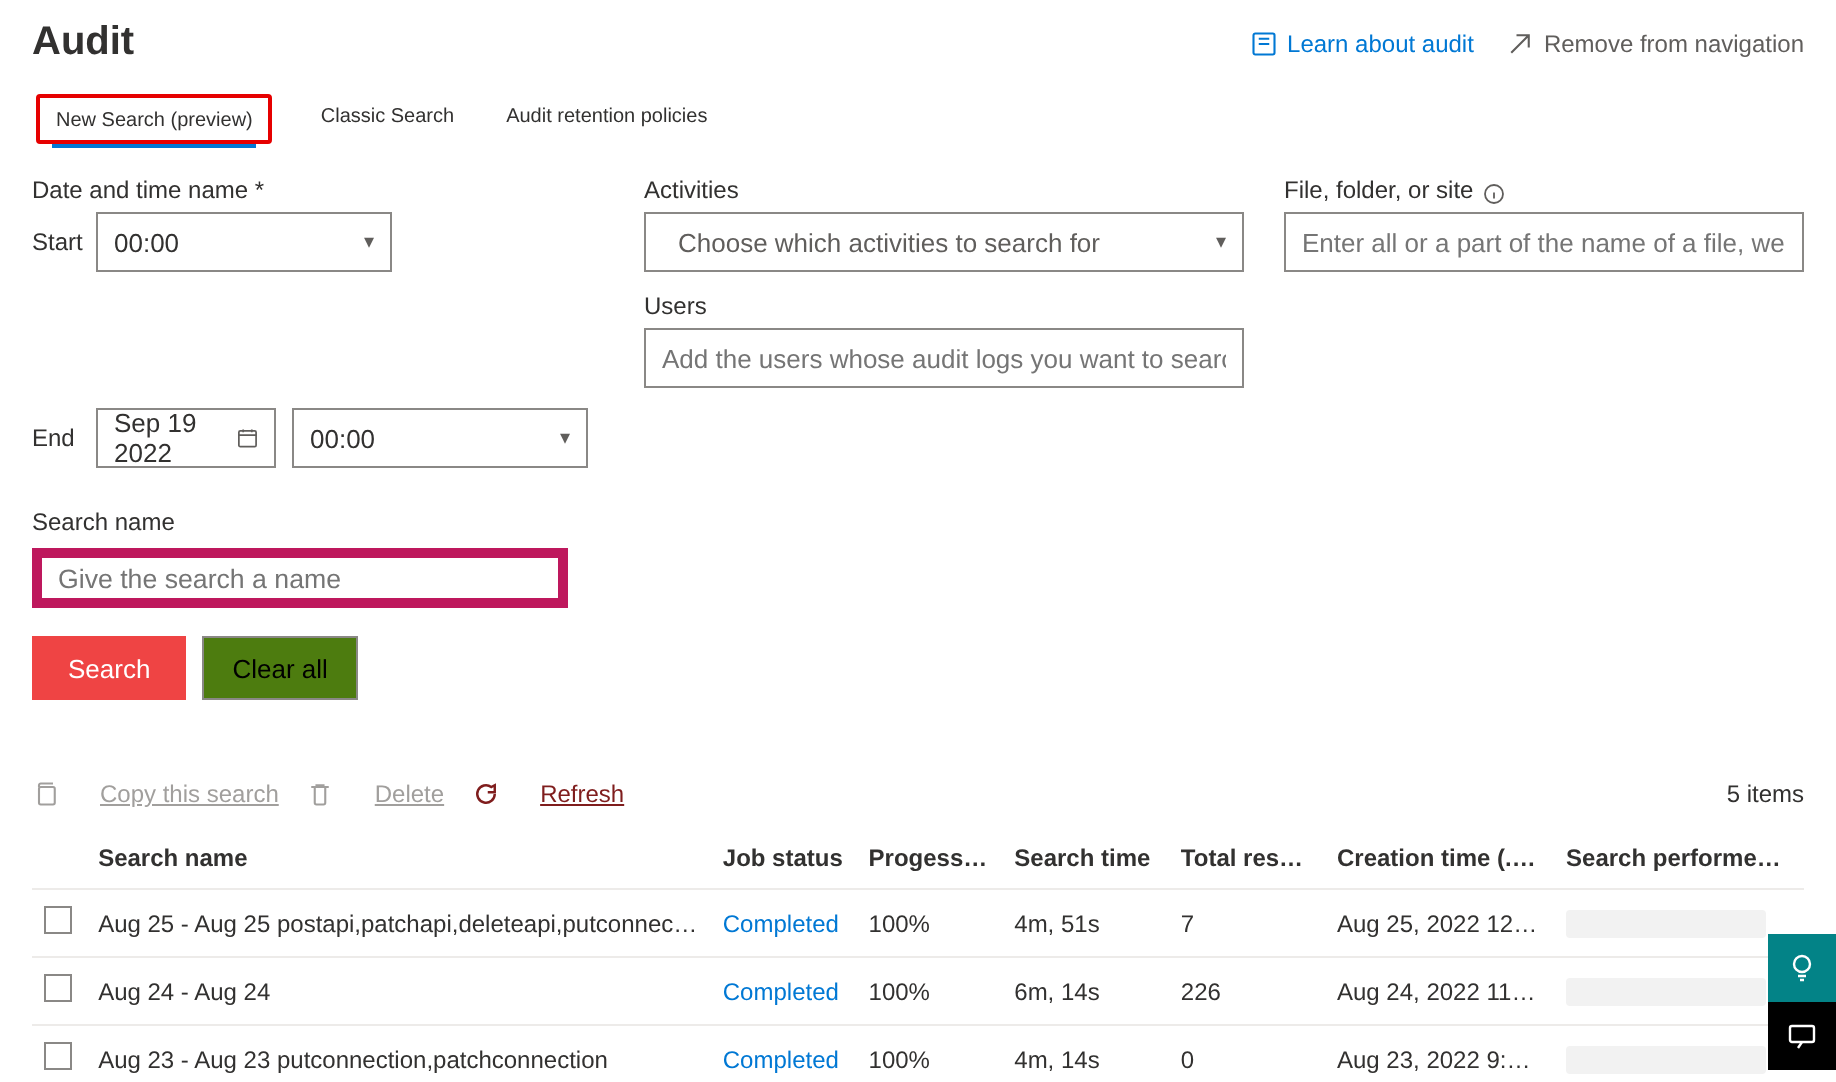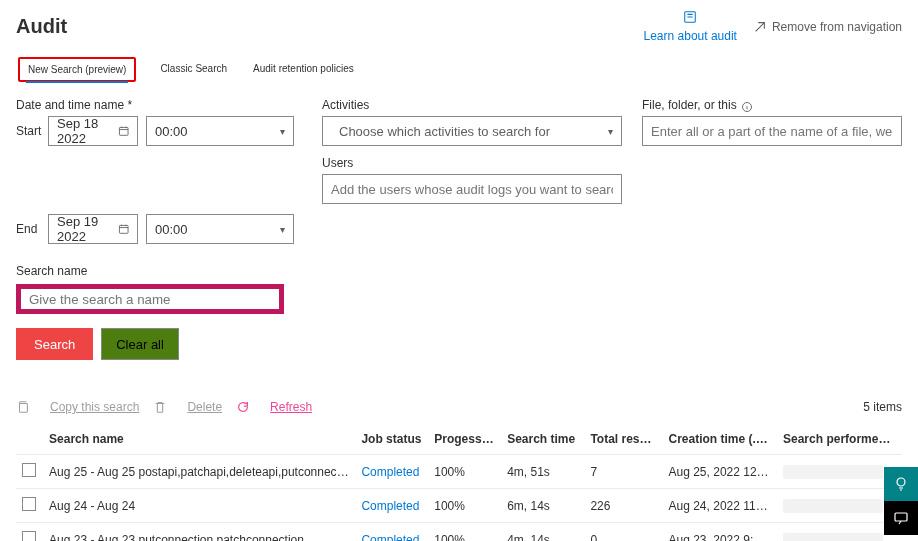--- a/index.html
+++ b/index.html
@@ -2,21 +2,21 @@
 <html><head>
 <meta charset="utf-8">
 <style>
   * { box-sizing: border-box; margin: 0; padding: 0; }
   body { font-family: "Segoe UI", -apple-system, sans-serif; font-size: 13px; color: #323130; background: #fff; width: 918px; height: 541px; overflow: hidden; padding: 10px 16px; position:relative;}
   .header-row { display: flex; justify-content: space-between; align-items: center; margin-bottom: 14px; }
   .page-title { font-size: 20px; font-weight: 700; }
   .header-links { display: flex; gap: 16px; font-size: 12px; }
   .header-link { display:flex; align-items:center; gap:5px; color:#605e5c; cursor:pointer;}
   .header-link svg { width:14px; height:14px; }
-  .learn { color:#0078d4;flex-direction:column;}
+  .learn { color:#0078d4;}
   .tabs { display: flex; gap: 22px; border-bottom: 0; margin-bottom: 16px; padding-left:2px;}
   .tab { padding: 6px 2px; cursor: pointer; font-size: 10px; color: #323130; border-bottom: 2px solid transparent; }
   .tab.active { border-bottom-color: #0078d4; font-weight:400;}
   .highlight-box { border: 2px solid #e60000; border-radius:2px; padding:2px 6px;}
   .form-row { display: flex; gap: 20px; margin-bottom: 10px; }
   .form-col { display: flex; flex-direction: column; }
   .col-dates { width: 300px; }
   .col-activities { width: 300px;}
   .col-file { width: 260px; margin-left:auto;}
   .section-label { font-size: 12px; color: #323130; margin-bottom: 4px; font-weight:400;}
@@ -29,21 +29,21 @@
   .wide-input { width:300px;}
   .chev { font-size:10px; color:#605e5c;}
   .cal-icon { width:14px; height:14px;}
   .search-name-input { width:268px; border:5px solid #be185d; height:30px; padding:0 8px; margin-top:2px;}
   .buttons-row { display:flex; gap:8px; margin-top:14px;}
   .btn-primary { background:#ef4444; color:#fff; border:none; height:32px; padding:0 18px; font-size:13px; cursor:pointer;}
   .btn-secondary { background:#4d7c0f; border:1px solid #8a8886; height:32px; padding:0 14px; font-size:13px; cursor:pointer;}
   .toolbar { display:flex; align-items:center; margin-top:40px; font-size:12px; color:#a19f9d; justify-content:space-between; padding-bottom:10px;}
   .toolbar-left { display:flex; gap:14px;}
   .tool-item { display:flex; align-items:center; gap:20px;text-decoration:underline;}
-  .tool-item.enabled { color:#ec4899;text-align:right;}
+  .tool-item.enabled { color:#7f1d1d;text-align:right;}
   .items-count { color:#323130;}
   table { width:100%; border-collapse:collapse; font-size:12px; table-layout:fixed;}
   th, td { text-align:left; padding:8px 6px; border-bottom:1px solid #edebe9; vertical-align:middle; white-space:nowrap; overflow:hidden; text-overflow:ellipsis;}
   th { font-weight:600; color:#323130;}
   .col-chk { width:26px;}
   .col-name { width:300px;}
   .col-status { width:70px;}
   .col-prog { width:70px;}
   .col-stime { width:80px;}
   .col-total { width:75px;}
@@ -86,45 +86,38 @@
   </span>
   <span class="tab">Classic Search</span>
   <span class="tab">Audit retention policies</span>
 </div>
 
 <div class="form-row">
   <div class="form-col col-dates">
     <div class="section-label">Date and time name *</div>
     <div class="date-line">
       <span class="lbl">Start</span>
-      <div class="input date-box">
-        <span>Sep 18 2022</span>
-        <svg class="cal-icon" viewBox="0 0 16 16" fill="none" stroke="#605e5c" stroke-width="1.2">
-            <rect x="2" y="3" width="12" height="11" rx="1"></rect>
-            <path d="M2 6h12M5 2v2M11 2v2"></path>
-          </svg>
-      </div>
       <div class="input time-select">
         <span>00:00</span>
         <span class="chev">▾</span>
       </div>
     </div>
   </div>
   <div class="form-col col-activities">
     <div class="section-label">Activities</div>
     <div class="input wide-select">
       <span class="placeholder">Choose which activities to search for</span>
       <span class="chev">▾</span>
     </div>
     <div class="section-label" style="margin-top:10px;">Users</div>
     <input class="input wide-input" placeholder="Add the users whose audit logs you want to search" style="">
   </div>
   <div class="form-col col-file">
     <div style="display:flex; align-items:center; gap:4px;">
-      <span class="section-label">File, folder, or this</span>
+      <span class="section-label">File, folder, or site</span>
       <svg width="12" height="12" viewBox="0 0 16 16" fill="none" stroke="#605e5c" stroke-width="1.2">
           <circle cx="8" cy="8" r="6"></circle>
           <path d="M8 5v0M8 7v4"></path>
         </svg>
     </div>
     <input class="input" style="width: 260px;" placeholder="Enter all or a part of the name of a file, website, or folder">
   </div>
 </div>
 
 <div class="form-row">

